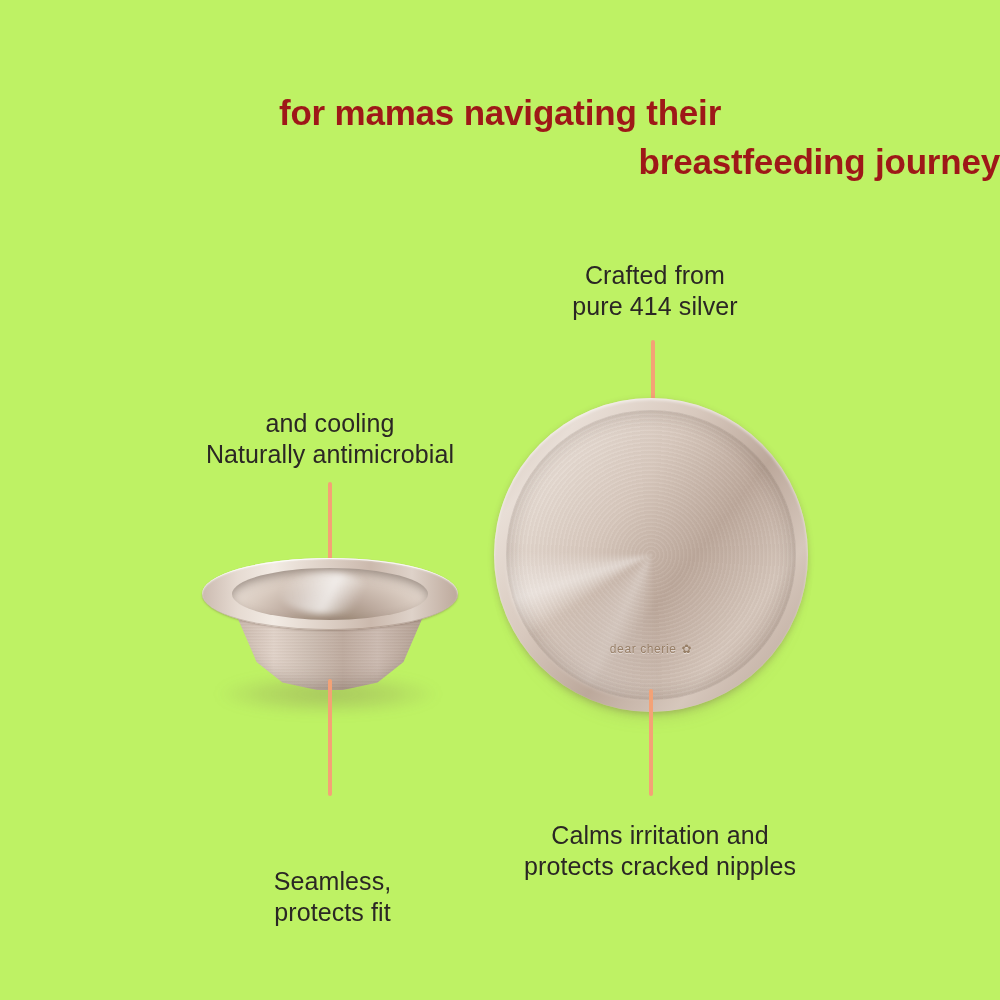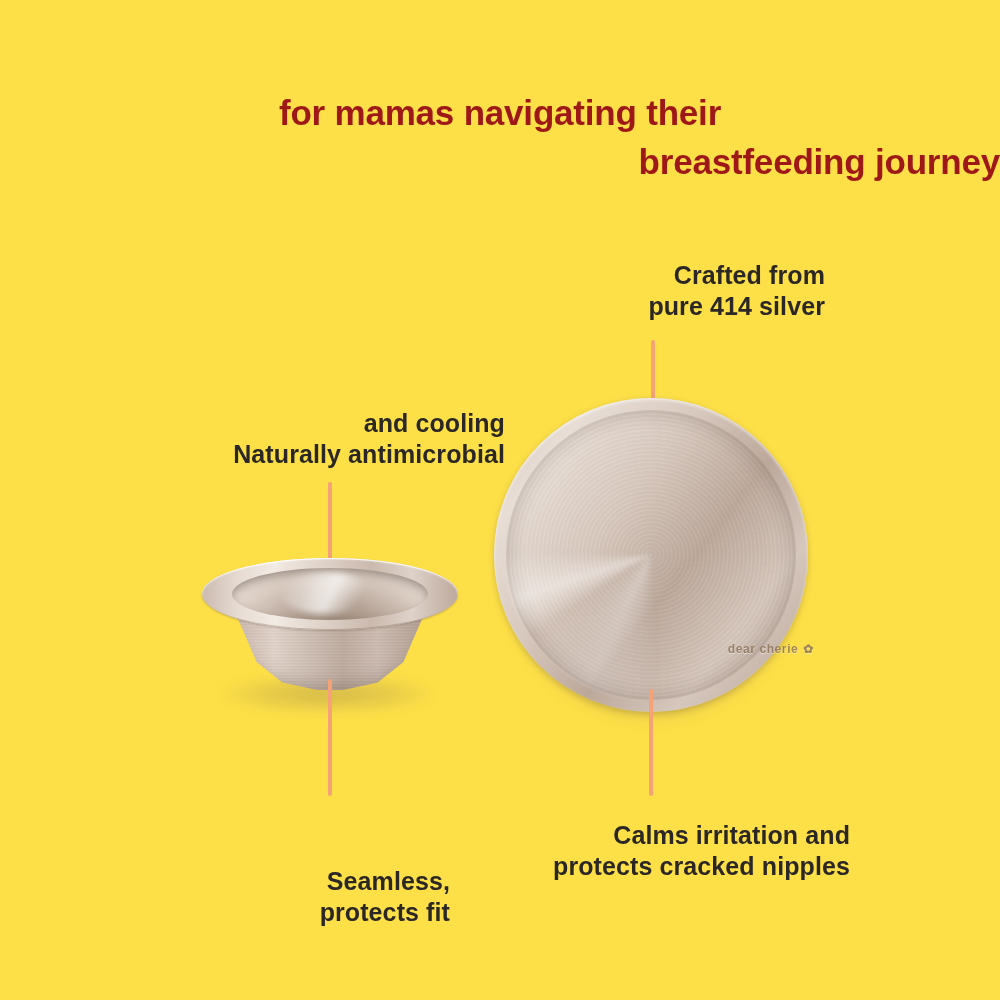--- a/index.html
+++ b/index.html
@@ -7,45 +7,45 @@
   html, body {
     width:1000px; height:1000px;
     background:#fcf1ec;
     font-family:"Liberation Sans", sans-serif;
     overflow:hidden;
   }
 
   #stage {
     position:relative;
     width:1000px; height:1000px;
-    background:#fde047;
+    background:#bef264;
   }
 
   
   .headline {
     position:absolute;
     left:0; top:88px;
     width:1000px;
     text-align:center;
     color:#9e1818;
     font-weight:700;
     font-size:35px;
     line-height:49px;
     letter-spacing:-0.2px;
   }
   .headline .l2 { display:block;text-align:right; }
 
   
   .label {
     position:absolute;
-    text-align:right;
+    text-align:center;
     color:#2b2724;
     font-size:25px;
     line-height:31px;
-    font-weight:700;
+    font-weight:400;
     letter-spacing:0.1px;
   }
   .label span { display:block; }
 
   #label-silver      { left:485px; top:260px;  width:340px; }
   #label-antimicro   { left:155px; top:408px;  width:350px; }
   #label-ergonomic   { left:215px; top:866px;  width:235px; }
   #label-calms       { left:470px; top:820px;  width:380px; }
 
   
@@ -302,24 +302,24 @@
       rgba(0,0,0,0) 62%,
       rgba(96,74,60,0.10) 82%,
       rgba(96,74,60,0.24) 93%,
       rgba(150,126,110,0.10) 100%);
   }
   
   #cup-top .engrave {
     position:absolute;
     left:0; top:250px;
     width:326px;
-    text-align:right;
+    text-align:center;
     font-size:12px;
     letter-spacing:0.6px;
-    font-weight:700;
+    font-weight:400;
     color:#8d7358;
     opacity:.82;
     text-shadow:0 1px 0 rgba(255,255,255,0.55);
     z-index:4;
   }
   .engrave .mark { display:inline-block; margin-left:5px; font-size:12px; }
 </style>
 </head>
 <body>
 

